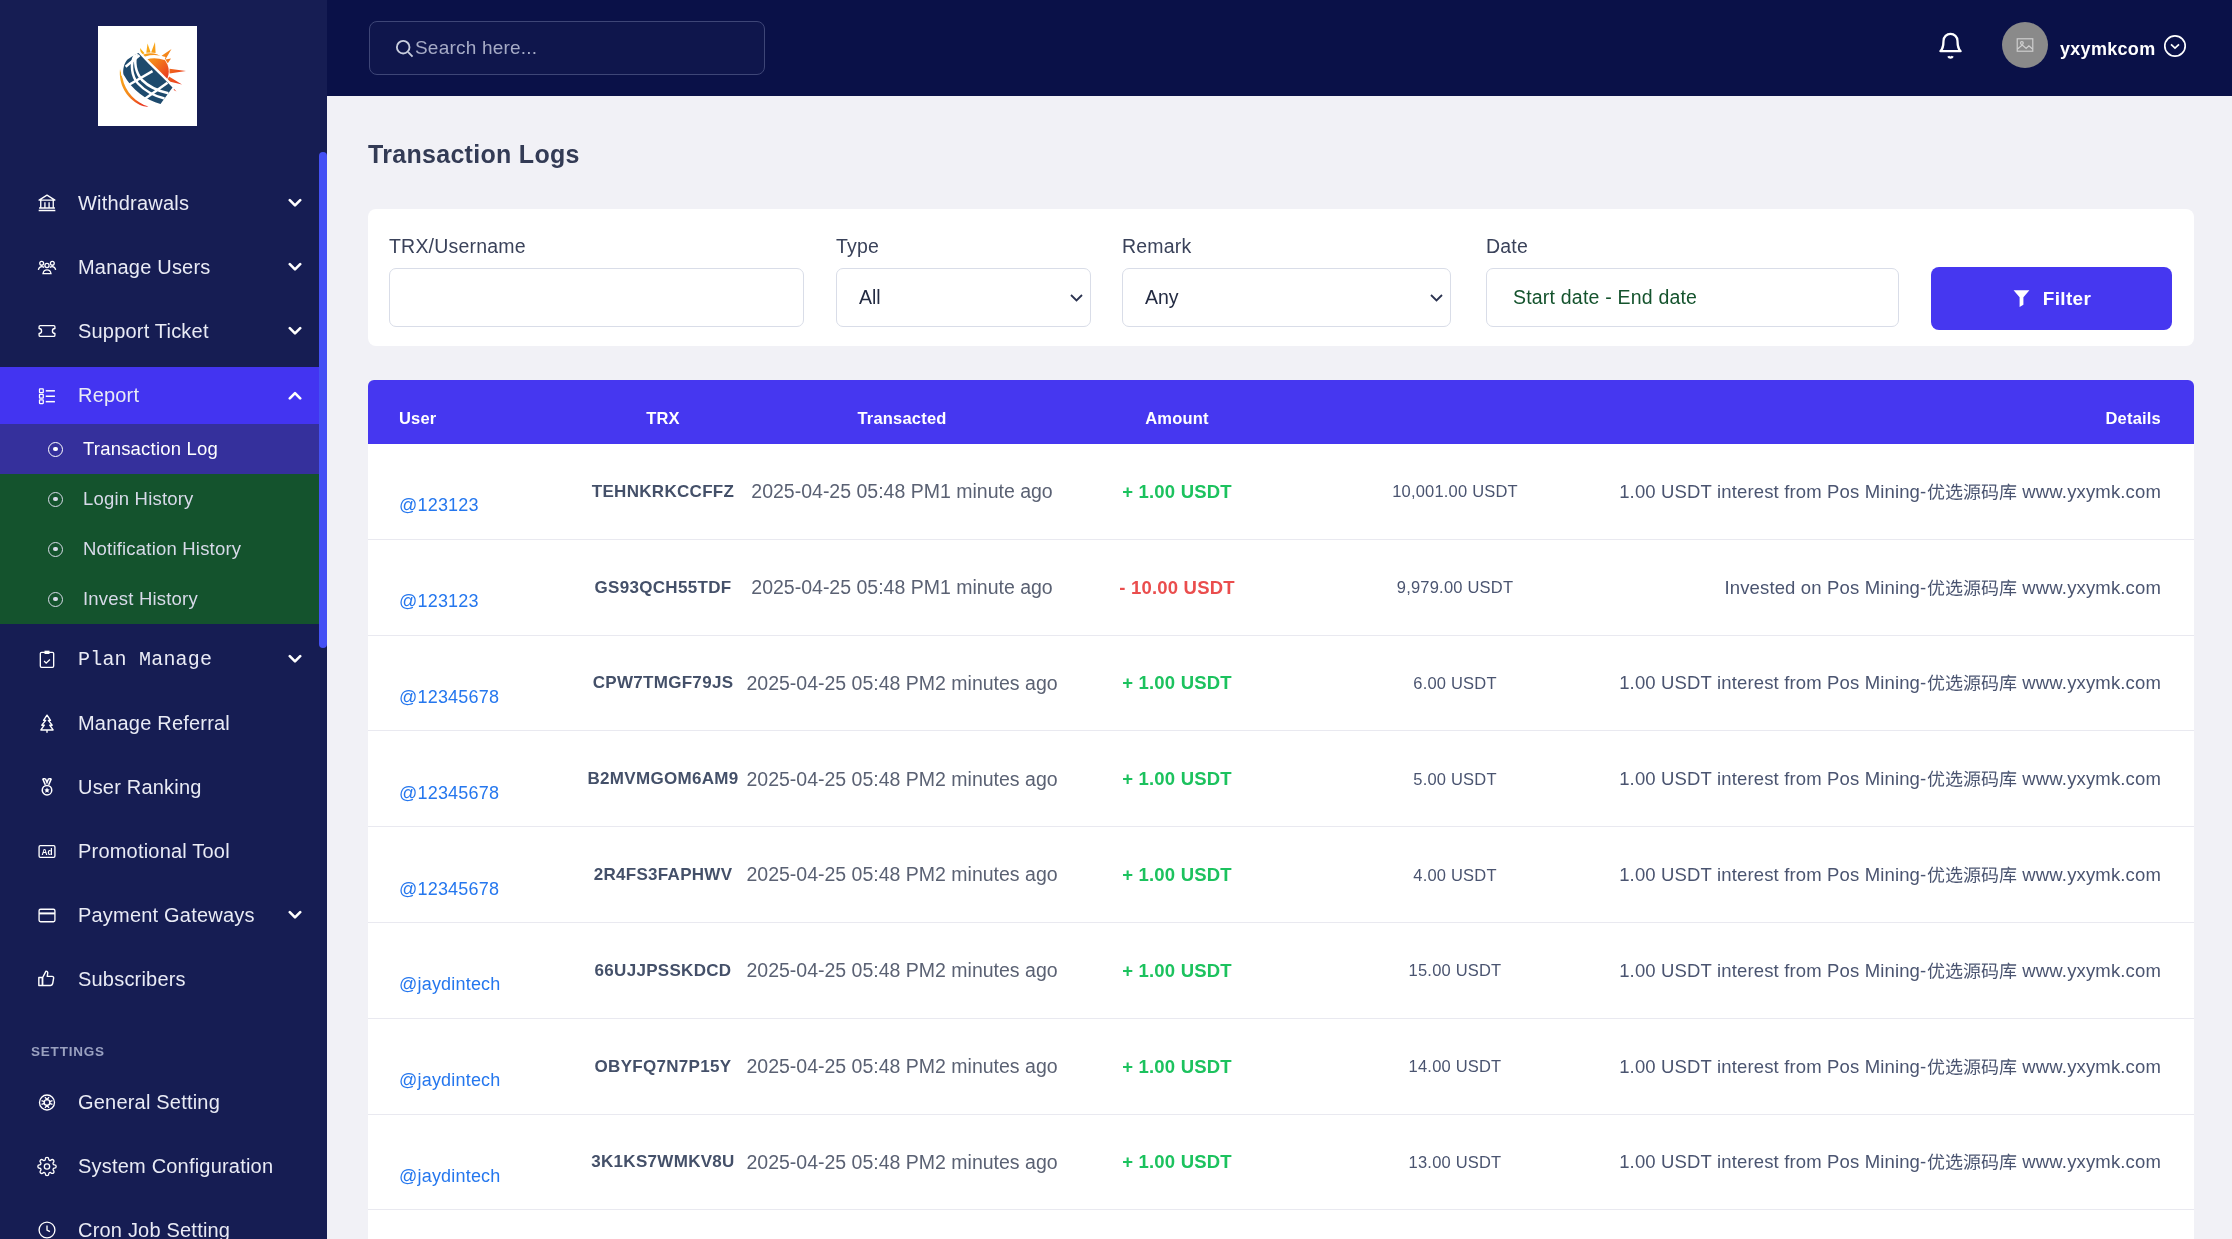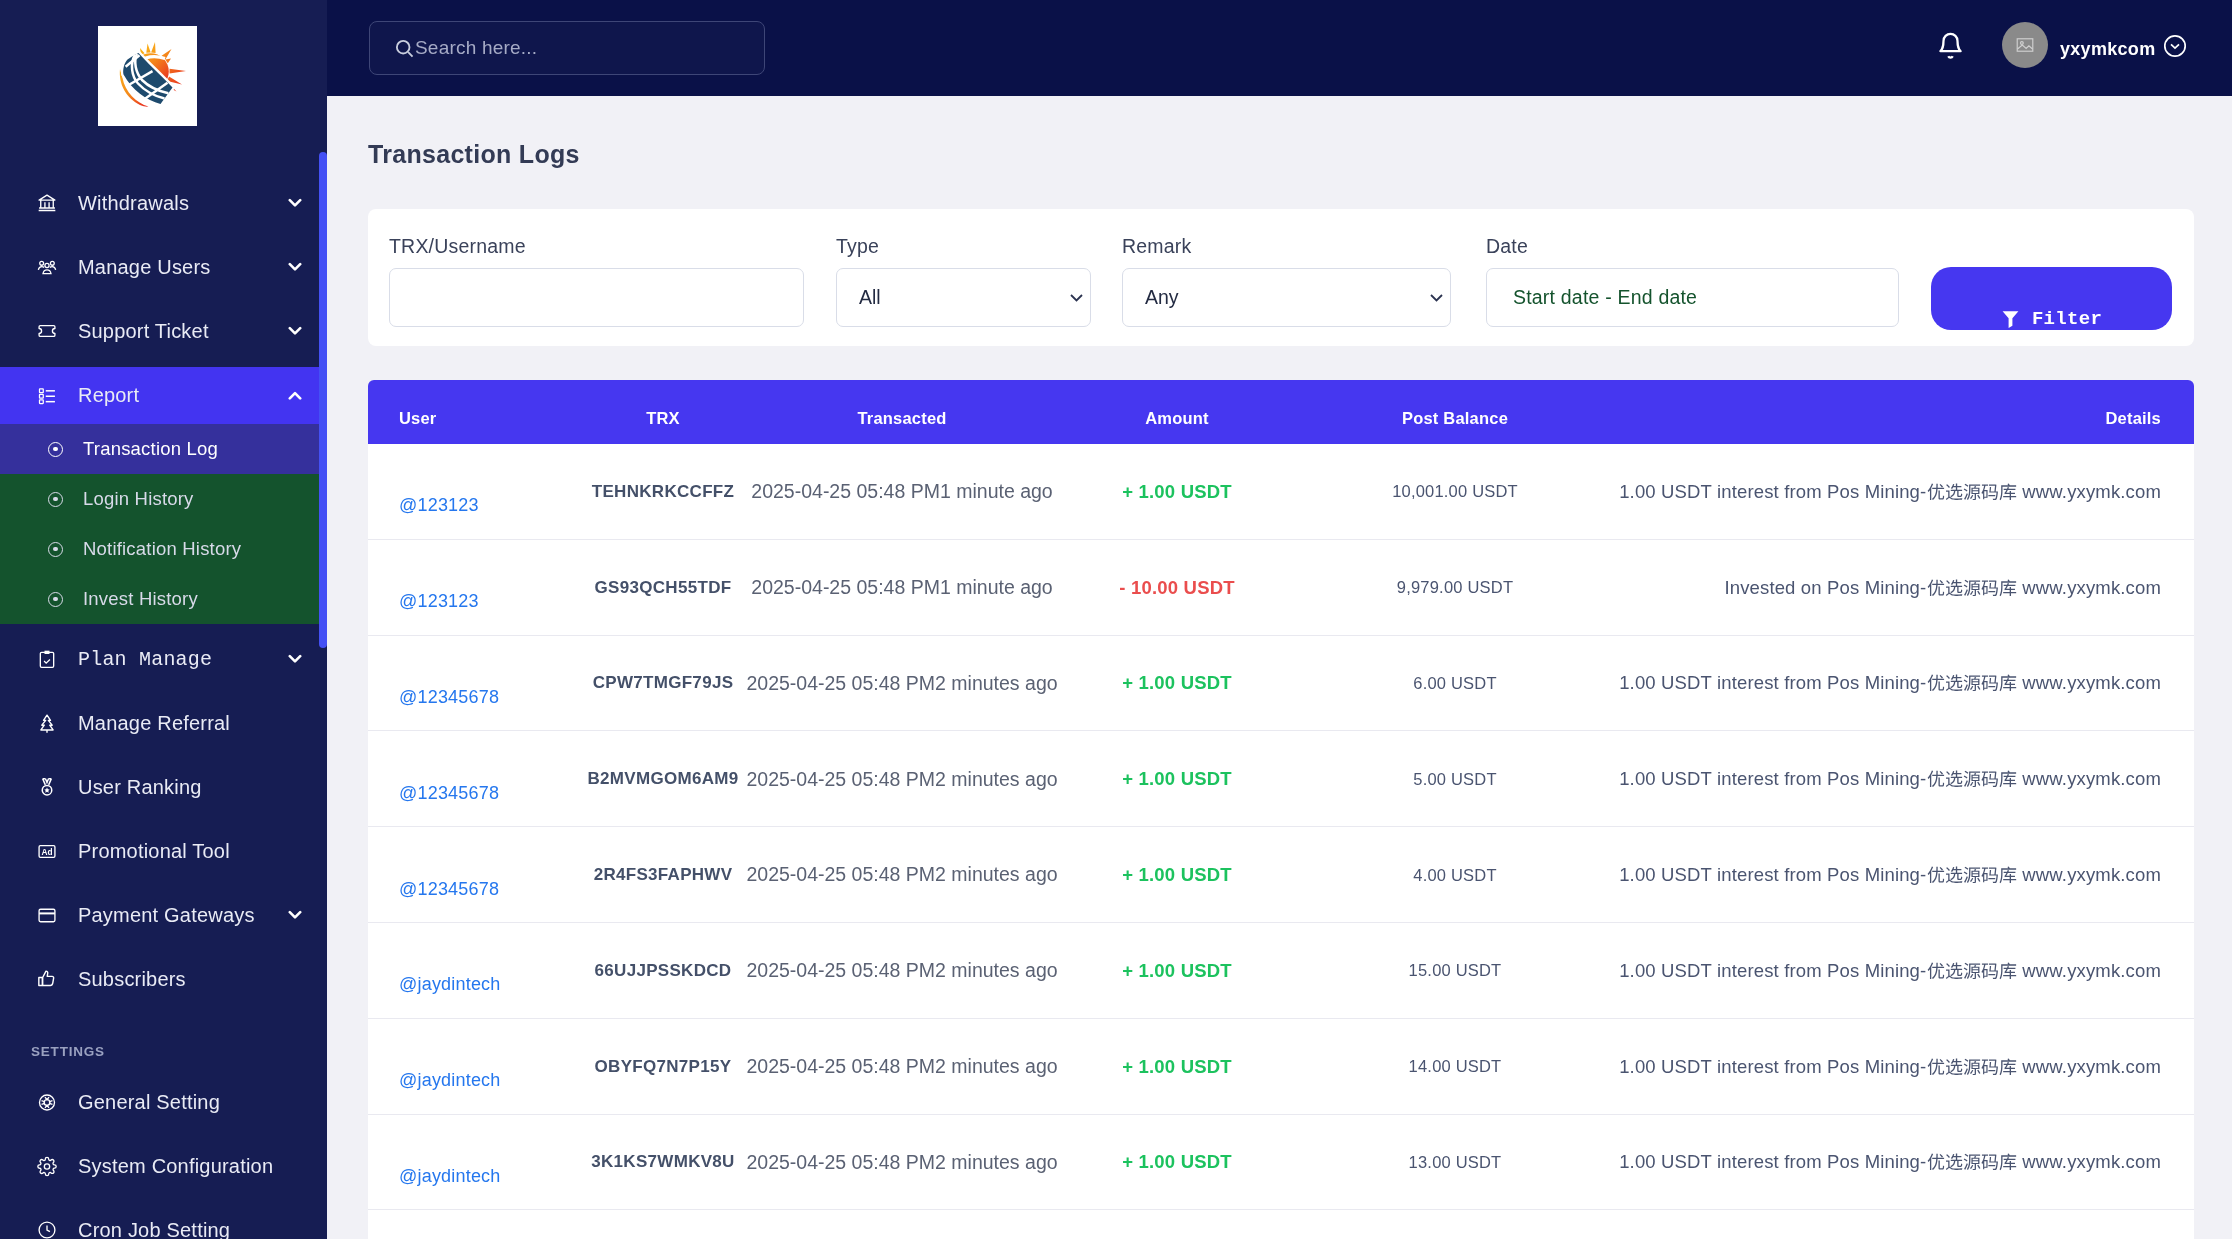--- a/index.html
+++ b/index.html
@@ -32,21 +32,21 @@
 #uchev { position:absolute; left:1836px; top:34px; }
 
 
 #content { position:absolute; left:327px; top:96px; width:1905px; height:1143px; background:#f1f1f6; }
 h1.title { position:absolute; left:41px; top:44px; font-size:25px; font-weight:600; color:#333b55; letter-spacing:.3px; font-family:"Liberation Sans",sans-serif; }
 #fcard { position:absolute; left:41px; top:113px; width:1826px; height:137px; background:#fff; border-radius:8px; }
 .flabel { position:absolute; top:26px; font-size:19.5px; color:#3a425a; font-weight:500; letter-spacing:.2px; }
 .finput { position:absolute; top:59px; height:59px; border:1px solid #d9dde8; border-radius:7px; background:#fff; }
 .fsel { display:flex; align-items:center; padding-left:22px; font-size:19.5px; color:#232b42; }
 .fsel svg { position:absolute; right:7px; top:50%; margin-top:-4px; }
-#fbtn { position:absolute; left:1563px; top:58px; width:241px; height:63px; background:#4637f0; border-radius:20px; display:flex; align-items:flex-end; justify-content:center; color:#fff; font-size:19px; font-weight:600; letter-spacing:.3px;font-family:Liberation Mono, monospace; }
+#fbtn { position:absolute; left:1563px; top:58px; width:241px; height:63px; background:#4637f0; border-radius:8px; display:flex; align-items:center; justify-content:center; color:#fff; font-size:19px; font-weight:600; letter-spacing:.3px; }
 #fbtn svg { margin-right:12px; }
 .phold { display:flex; align-items:center; padding-left:26px; color:#14532d; font-size:19.5px; letter-spacing:.2px; }
 
 
 #tcard { position:absolute; left:41px; top:284px; width:1826px; height:859px; background:#fff; border-radius:10px 10px 0 0; }
 #thead { position:absolute; left:0; top:0; width:1826px; height:64px; background:#4637f0; border-radius:6px 6px 0 0; color:#fff; font-weight:bold; letter-spacing:.2px; }
 .hc { position:absolute; top:0; height:77px; display:flex; align-items:center; font-size:16.5px; }
 .rows { position:absolute; left:0; top:64px; width:1826px; }
 .row { position:relative; height:95.8px; border-bottom:1px solid #e9e9f0; background:#fff; }
 .cell { position:absolute; top:0; height:95.8px; display:flex; align-items:center; justify-content:center; }
@@ -329,21 +329,20 @@
     <div id="fbtn"><svg width="19" height="21" viewBox="0 0 24 26" fill="#fff">
           <path d="M2 2.5h20l-7.6 9v9.5l-4.8 2.8V11.5Z"></path>
         </svg>Filter</div>
   </div>
   <div id="tcard">
 <div id="thead">
 <div class="hc" style="left:31px;">User</div>
 <div class="hc" style="left:195px;width:200px;justify-content:center;">TRX</div>
 <div class="hc" style="left:434px;width:200px;justify-content:center;">Transacted</div>
 <div class="hc" style="left:709px;width:200px;justify-content:center;">Amount</div>
-<div class="hc" style="left:962px;width:250px;justify-content:center;">Post Balance</div>
 <div class="hc" style="right:33px;">Details</div>
 </div>
       <div class="rows">
 <div class="row">
 <div class="cell c-user">
             <a href="#">@123123</a>
           </div>
 <div class="cell c-trx">TEHNKRKCCFFZ</div>
 <div class="cell c-date">
             <span>2025-04-25 05:48 PM</span>

